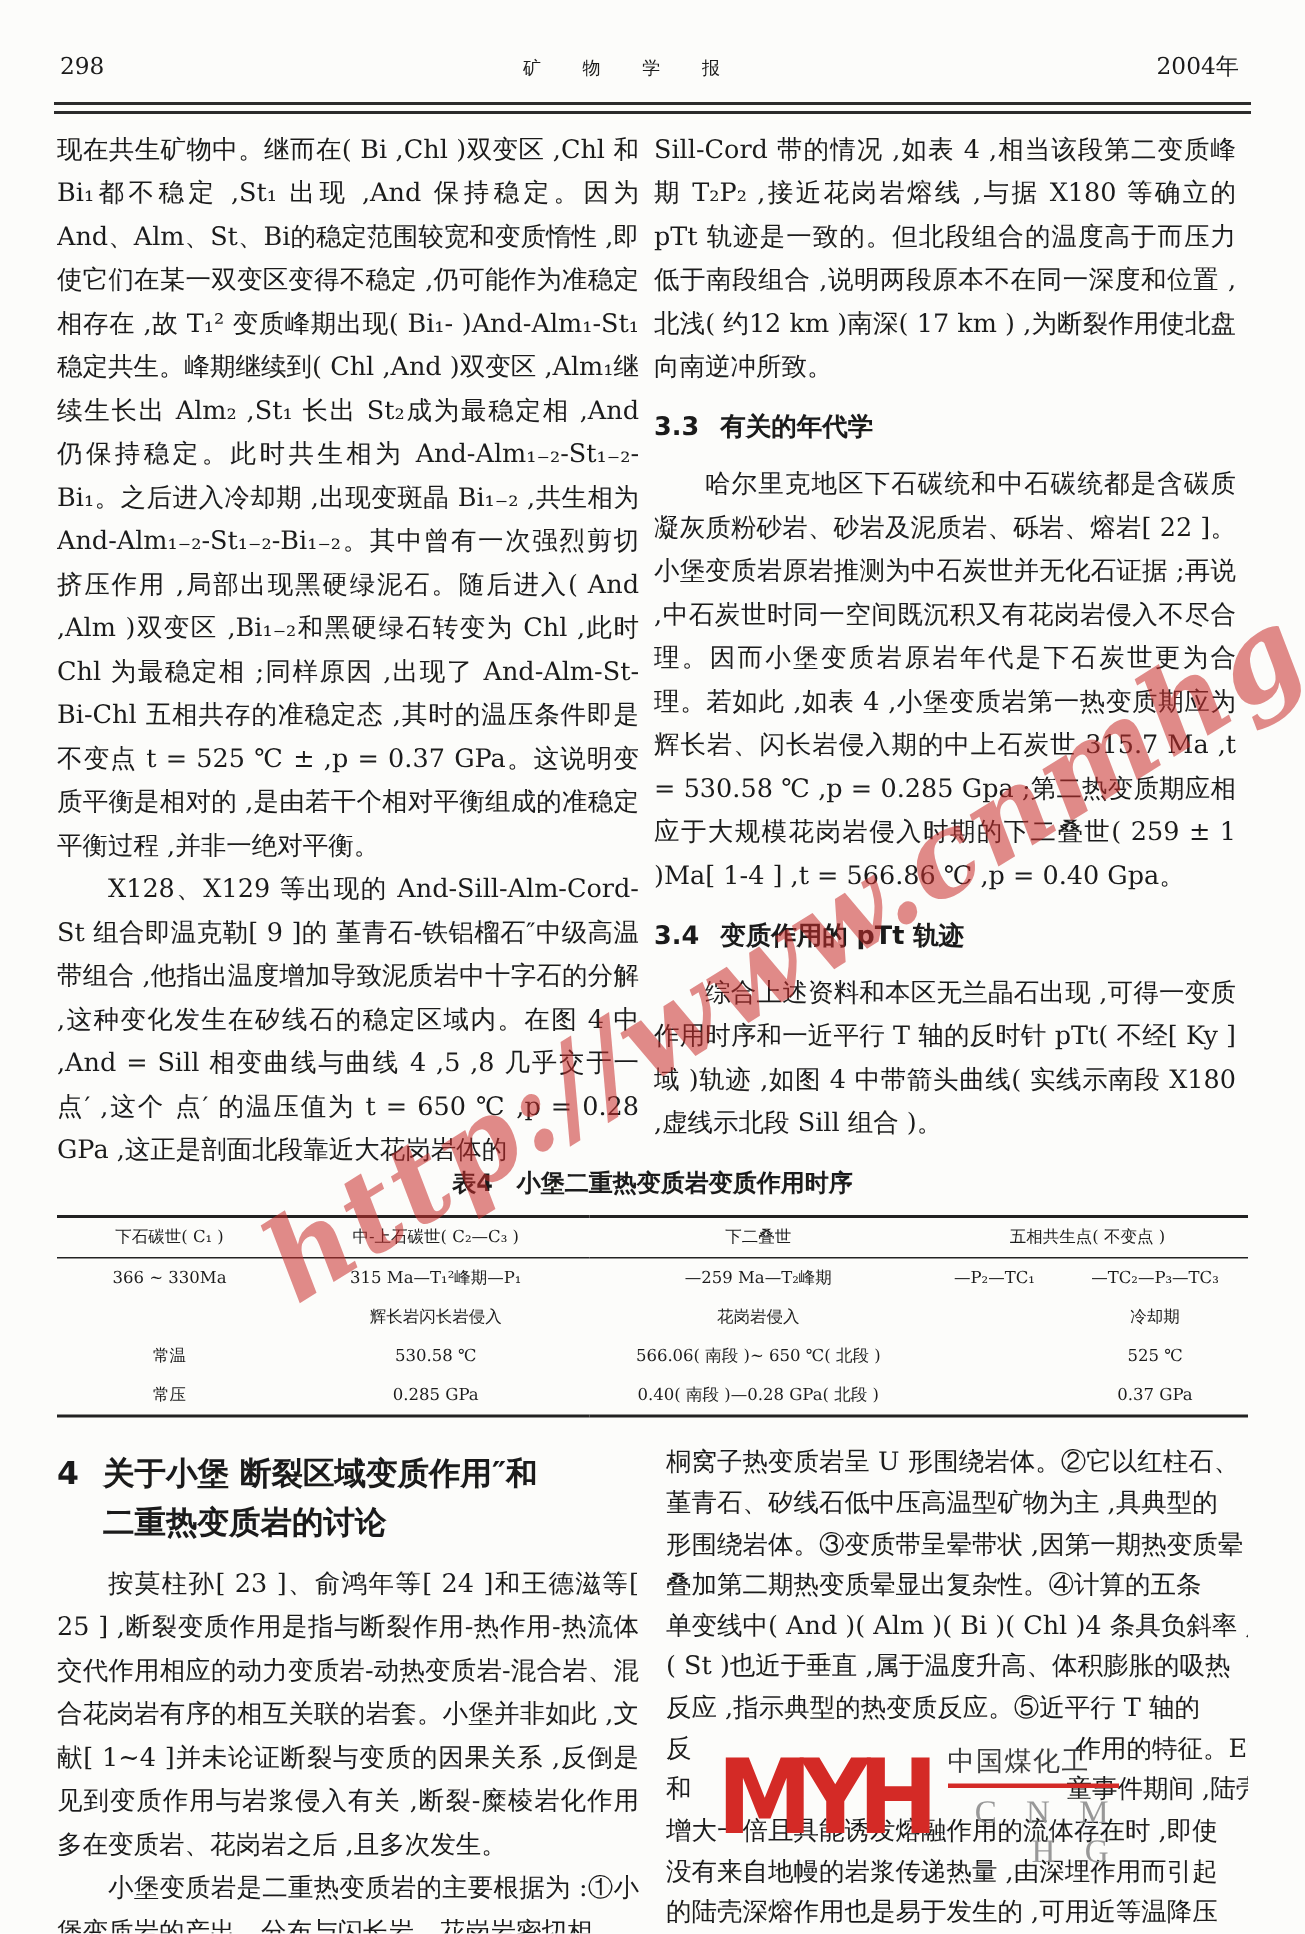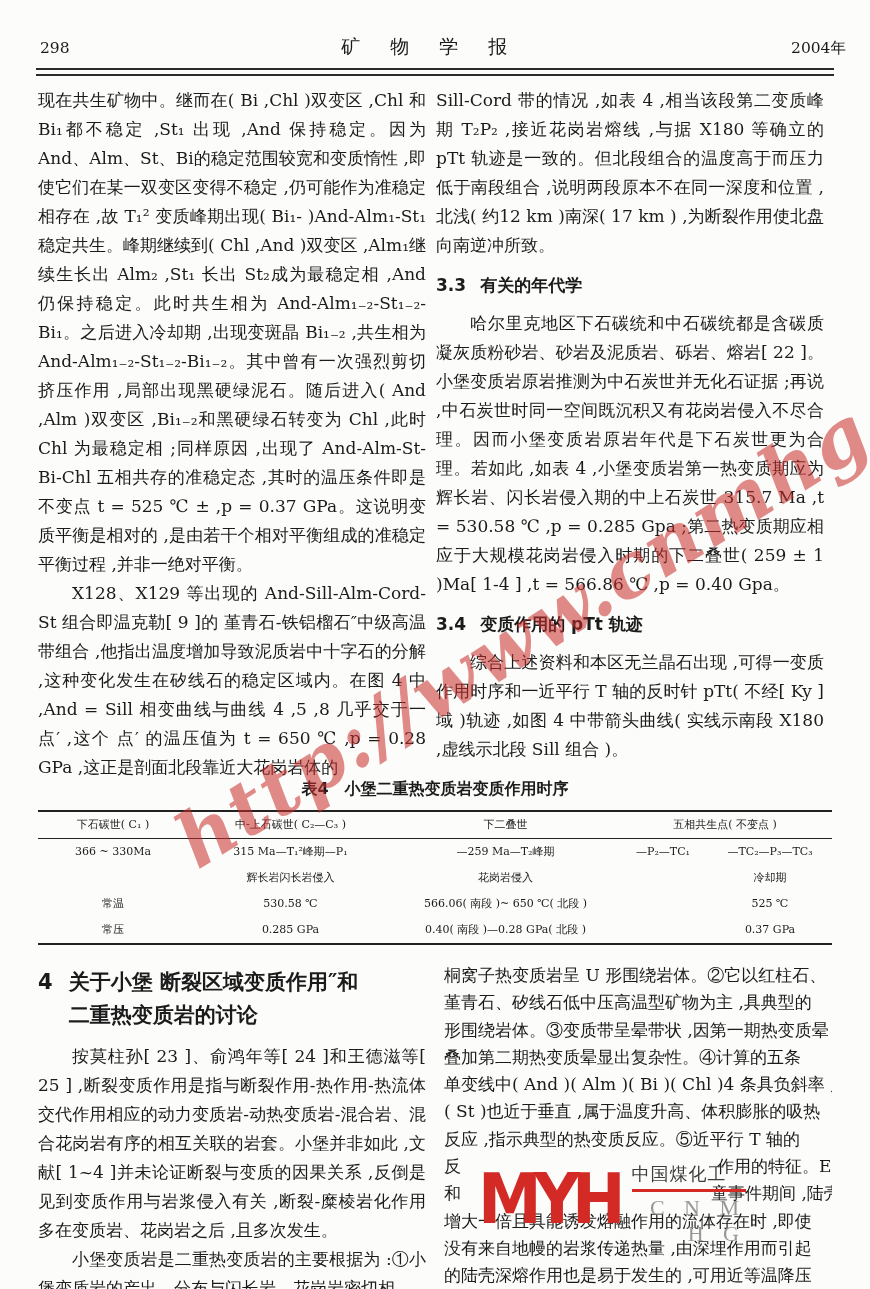--- a/index.html
+++ b/index.html
@@ -1,21 +1,21 @@
 <!DOCTYPE html>
 <html><head>
 <meta charset="utf-8">
 <style>
   html,body{margin:0;padding:0;}
   .page{position:relative;width:870px;height:1289px;background:#fcfcfa;color:#1b1b1b;
         font-family:"DejaVu Serif","Liberation Serif",serif;overflow:hidden;}
   
-  .hdr{position:absolute;top:34px;left:40px;right:24px;display:flex;
+  .hdr{position:absolute;top:34px;left:40px;right:44px;display:flex;
        justify-content:space-between;align-items:baseline;font-size:15.5px;}
-  .hdr .journal{letter-spacing:12px;font-size:19px;}
+  .hdr .journal{letter-spacing:12px;font-size:12px;}
   .rule-double{position:absolute;top:68px;left:36px;right:36px;height:4px;
        border-top:2px solid #2b2b2b;border-bottom:2px solid #2b2b2b;}
   
   .cols-top{position:absolute;top:86px;left:38px;width:794px;height:692px;
        display:flex;gap:10px;overflow:hidden;}
   .cols-bottom{position:absolute;top:962px;left:38px;width:794px;height:327px;
        display:flex;gap:18px;overflow:hidden;}
   .col{width:388px;font-size:17px;line-height:29px;text-align:justify;}
   p{margin:0;}
   .indent{text-indent:2em;}

